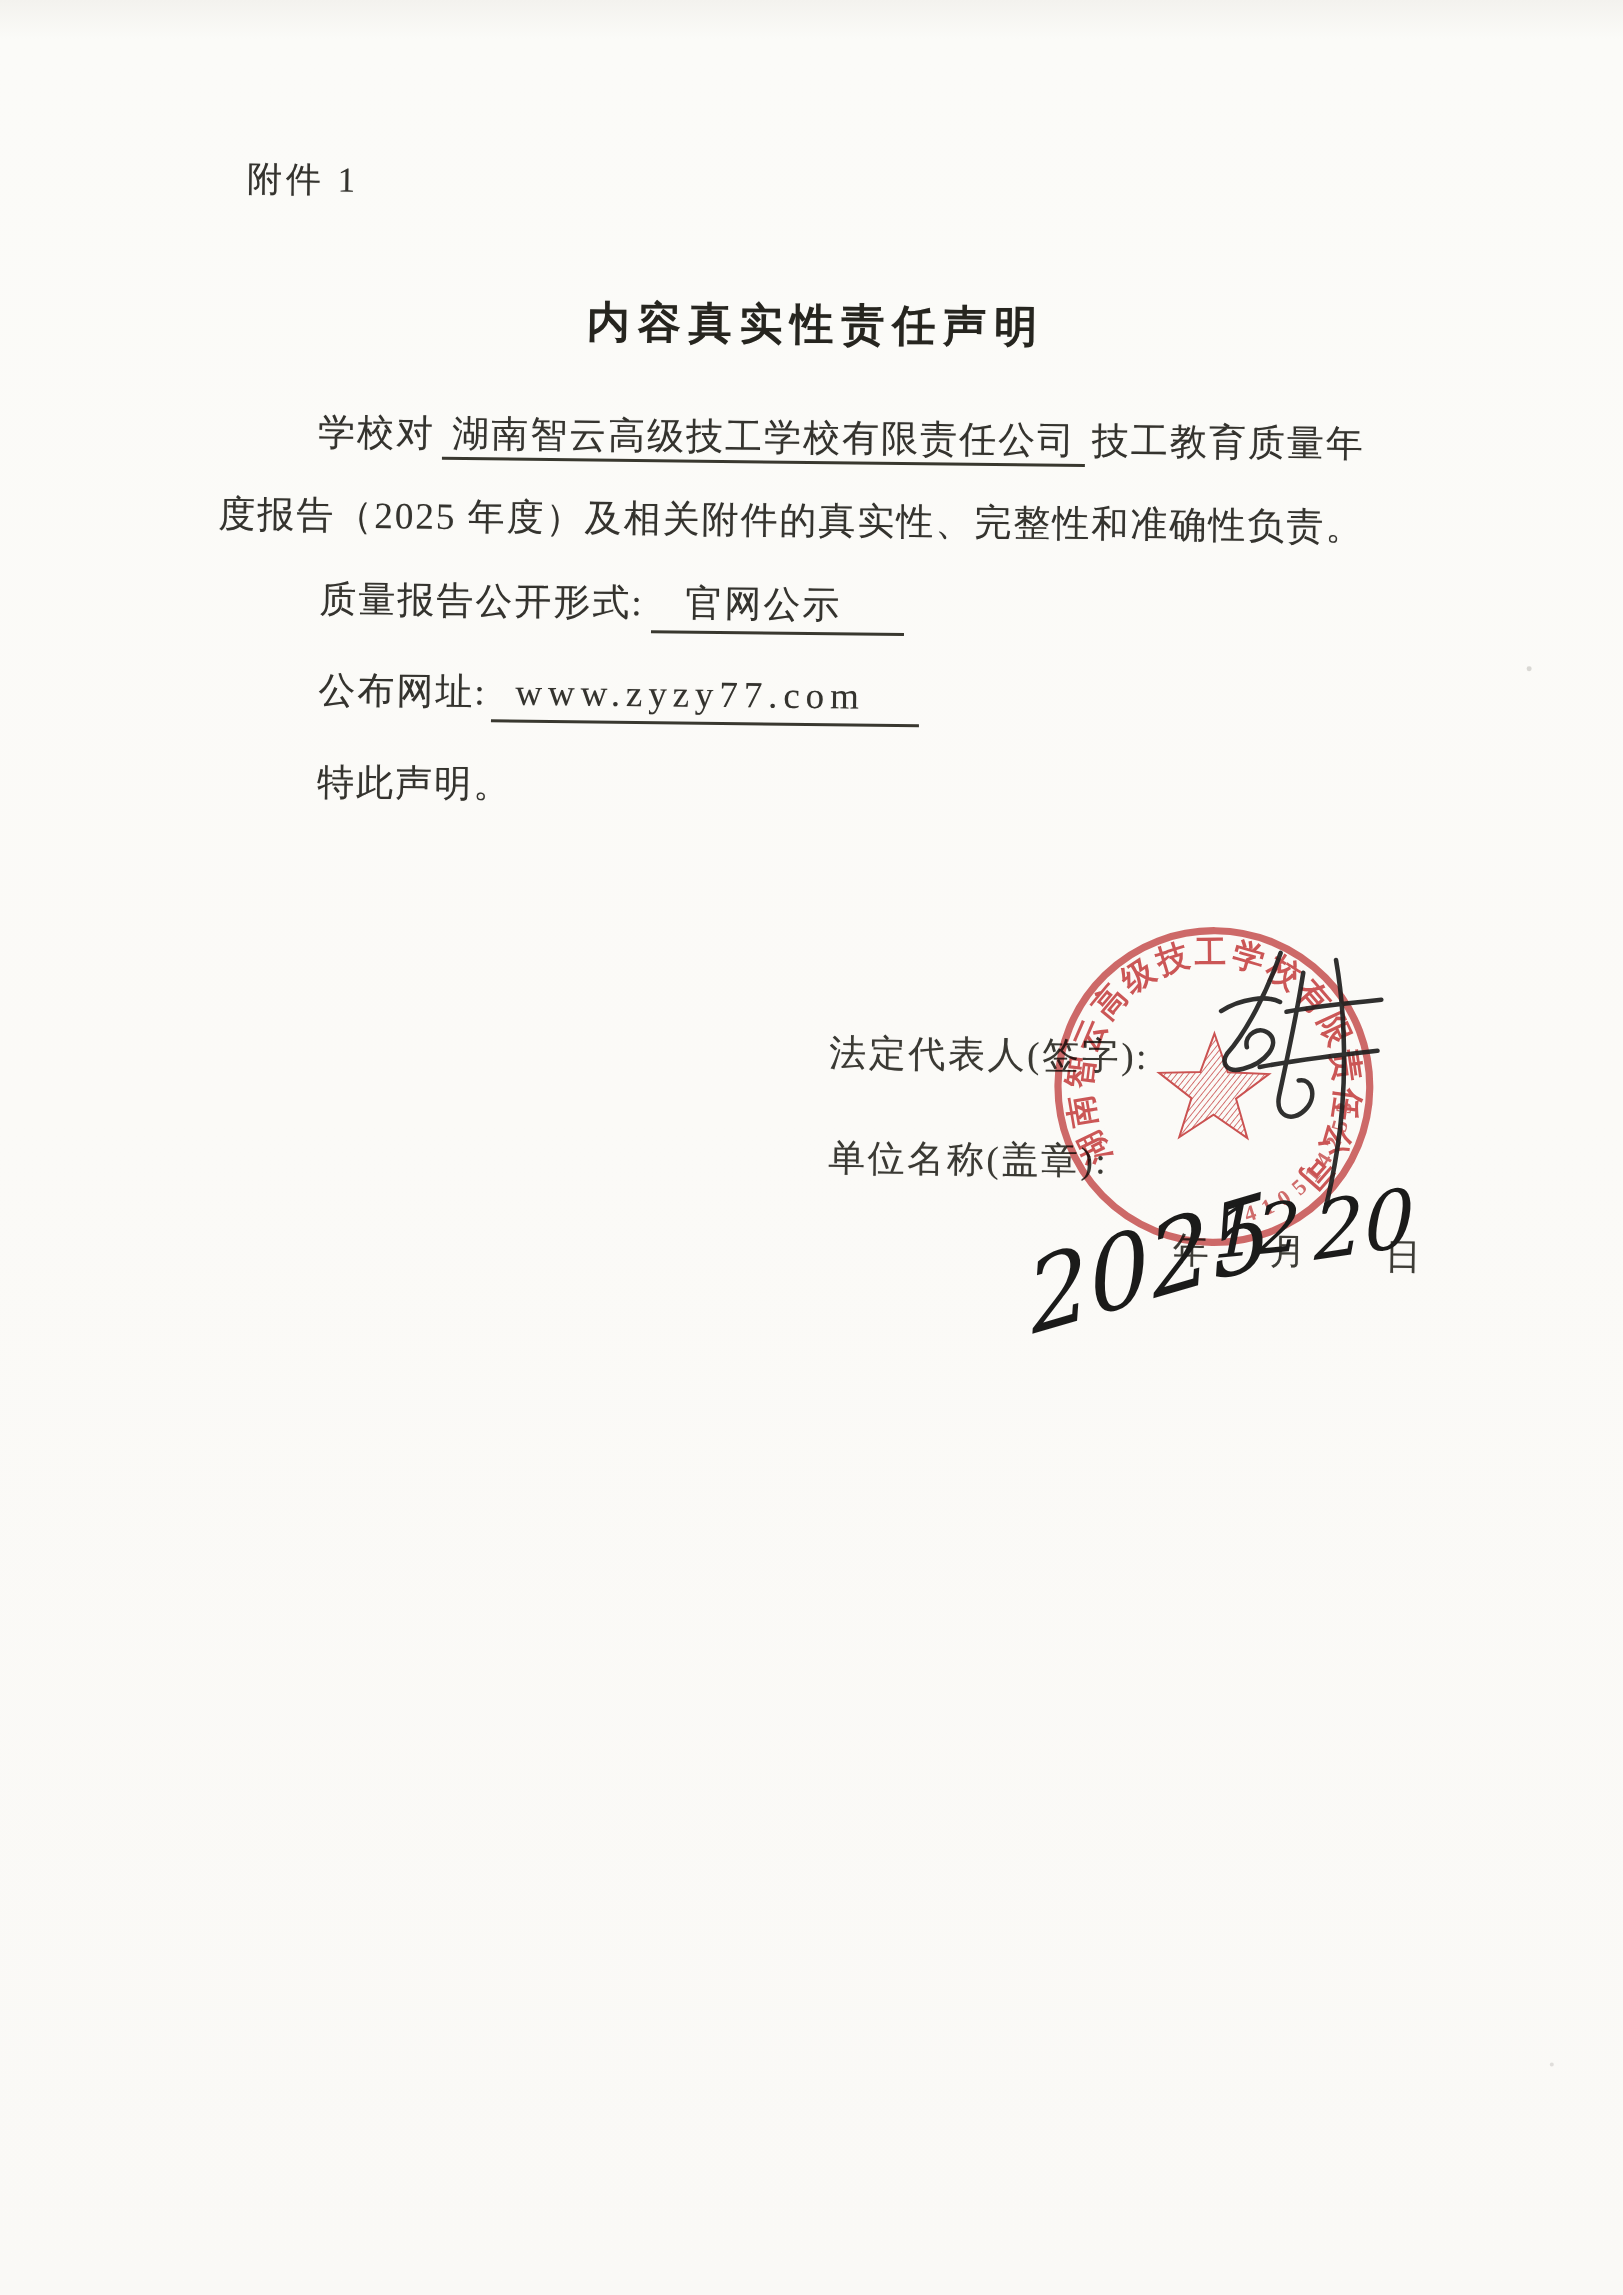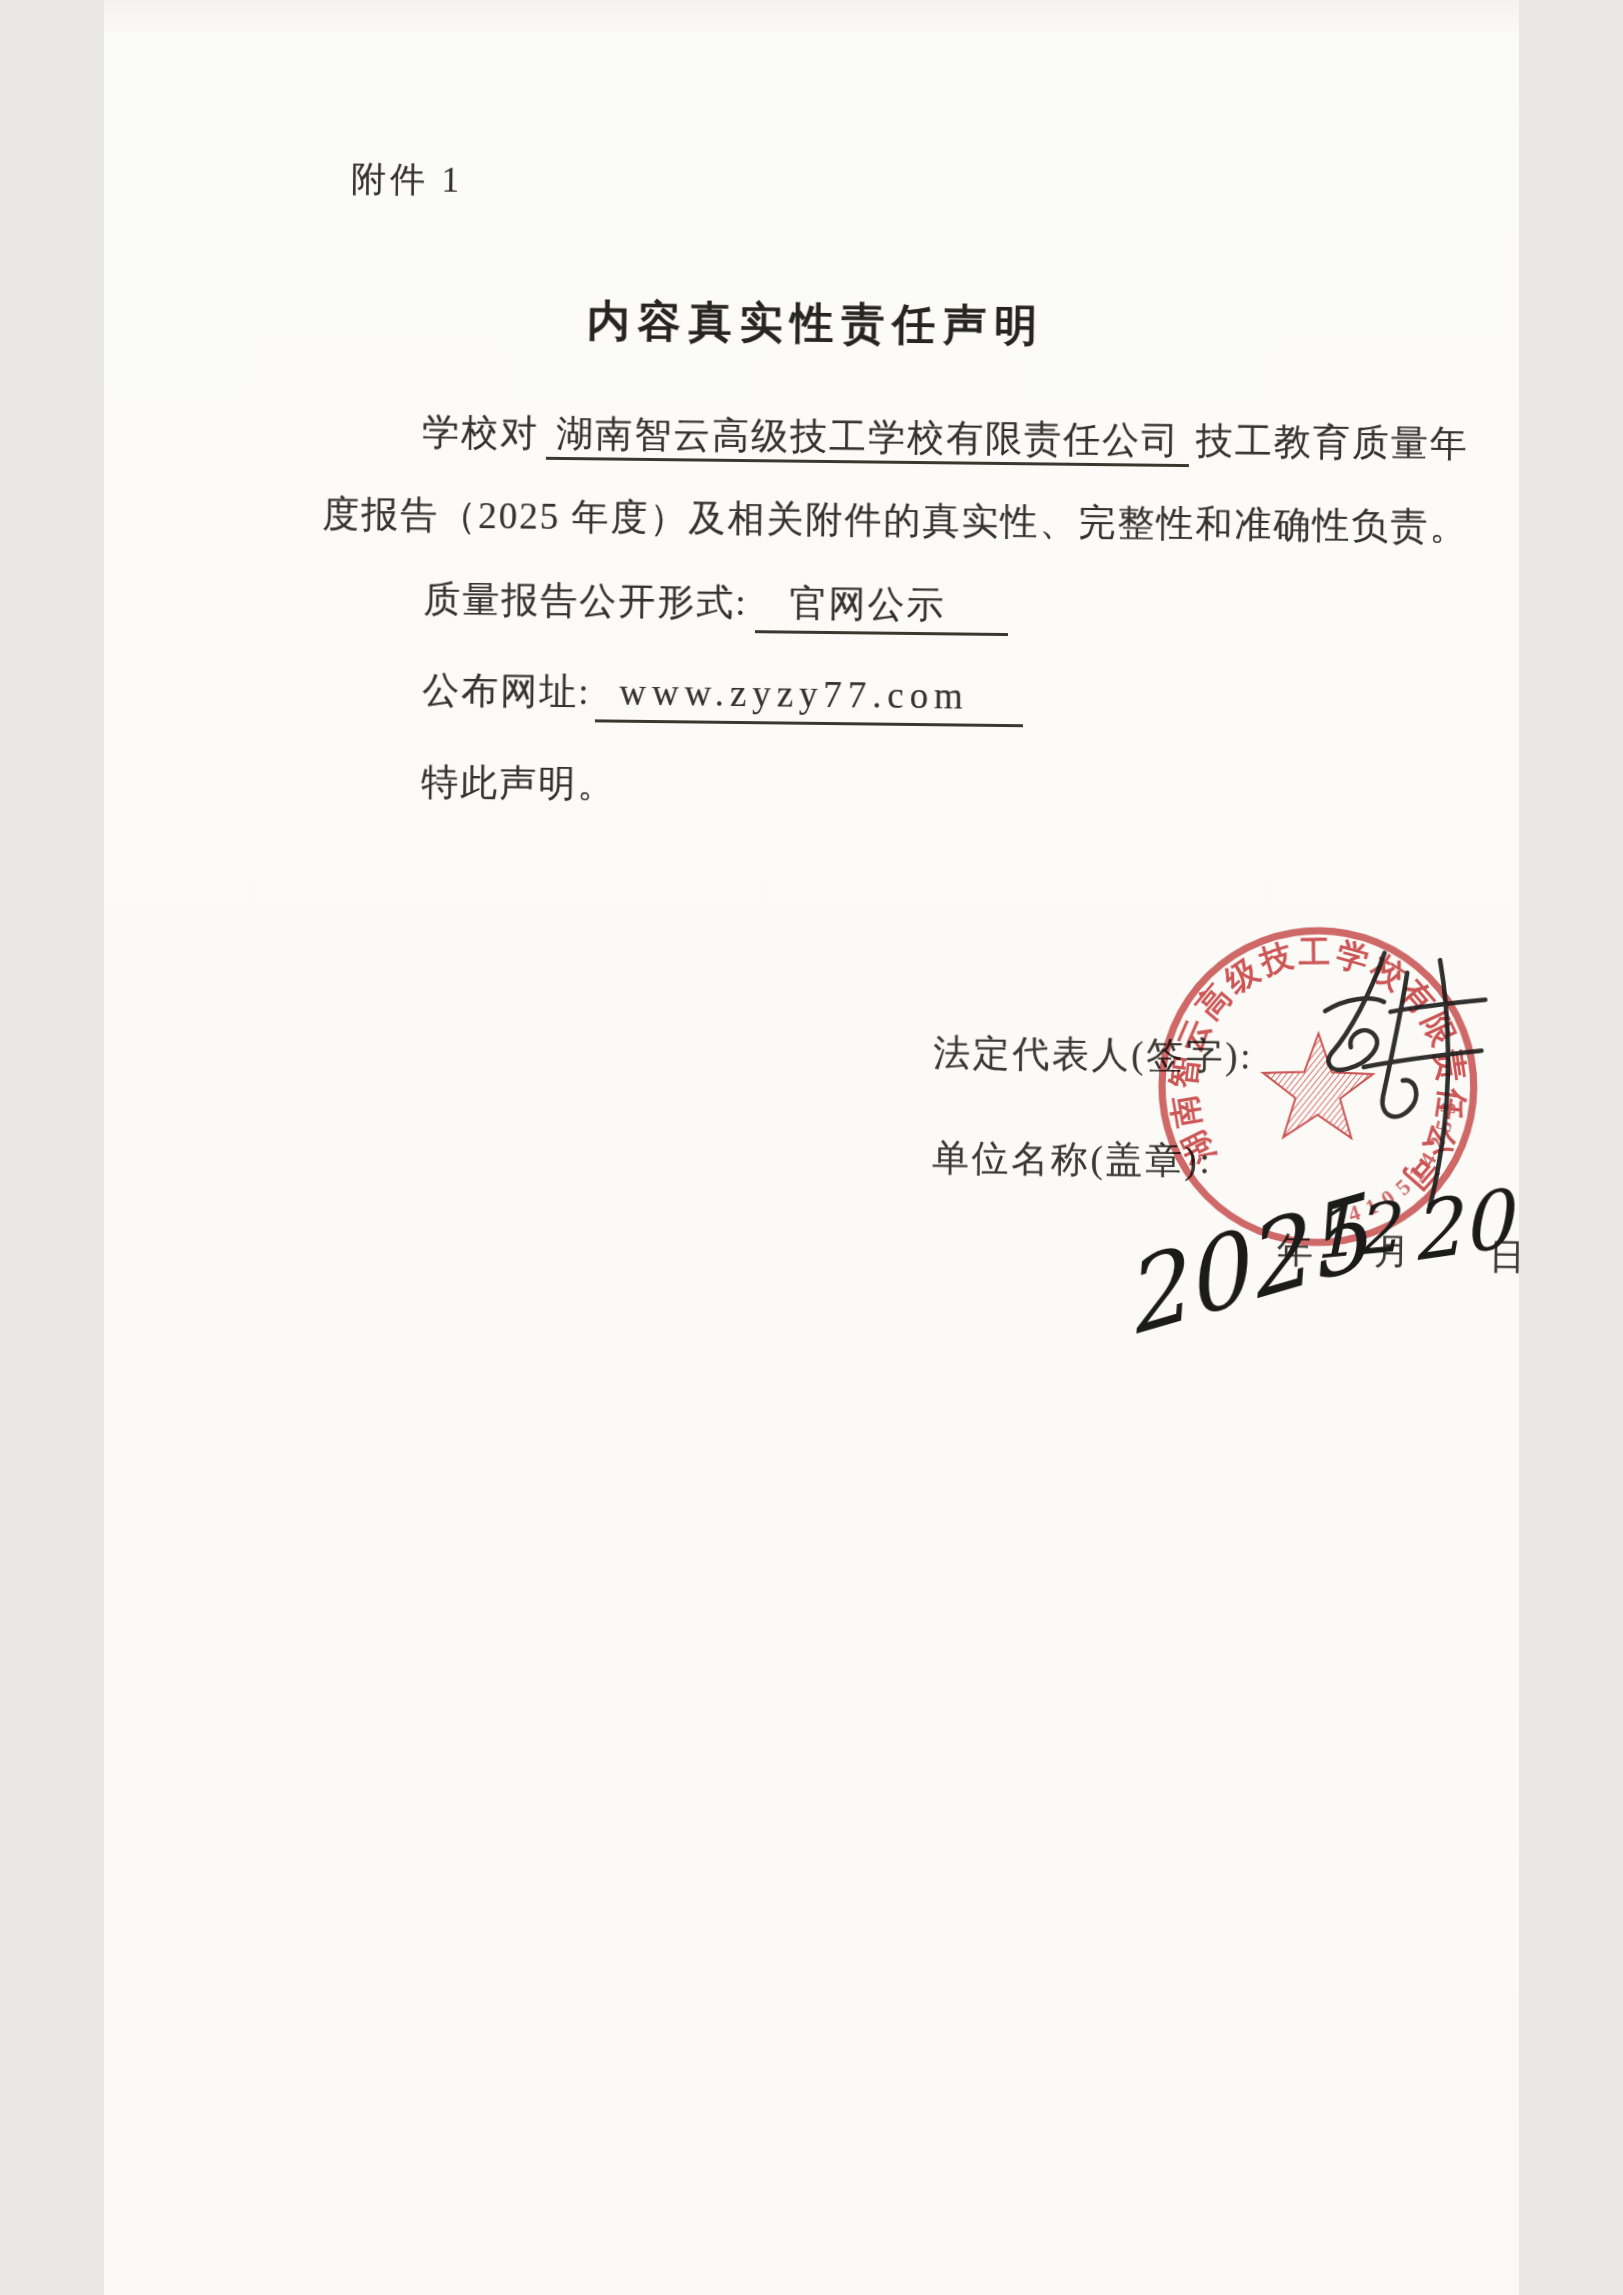--- a/index.html
+++ b/index.html
@@ -1,18 +1,18 @@
 <!DOCTYPE html>
 <html style="font-size:10.5px"><head>
 <meta charset="utf-8">
 <style>
   html,body{margin:0;padding:0;background:#e9e8e4;}
   .page{
     position:relative;
-    width:1415px;height:2295px;
+    width:1623px;height:2295px;
     margin:0 auto;
     background:linear-gradient(180deg,#f3f2ee 0px,#fbfbf8 39px,#fbfaf7 1112px,#faf9f6 2295px);
     font-family:"Liberation Serif","DejaVu Serif",serif;
     color:#34332e;
     overflow:hidden;
   }
   .skew{position:absolute;inset:0;transform:rotate(0.65deg);transform-origin:811px 720px;}
   .txt{position:absolute;white-space:nowrap;text-shadow:0 0 0.7px rgba(50,50,45,.35);}
   .attachment{left:241px;top:162px;font-size:35px;letter-spacing:3.9px;}
   .title{left:0;right:0;top:296px;text-align:center;font-size:43px;font-weight:700;letter-spacing:7.9px;color:#26251f;}

